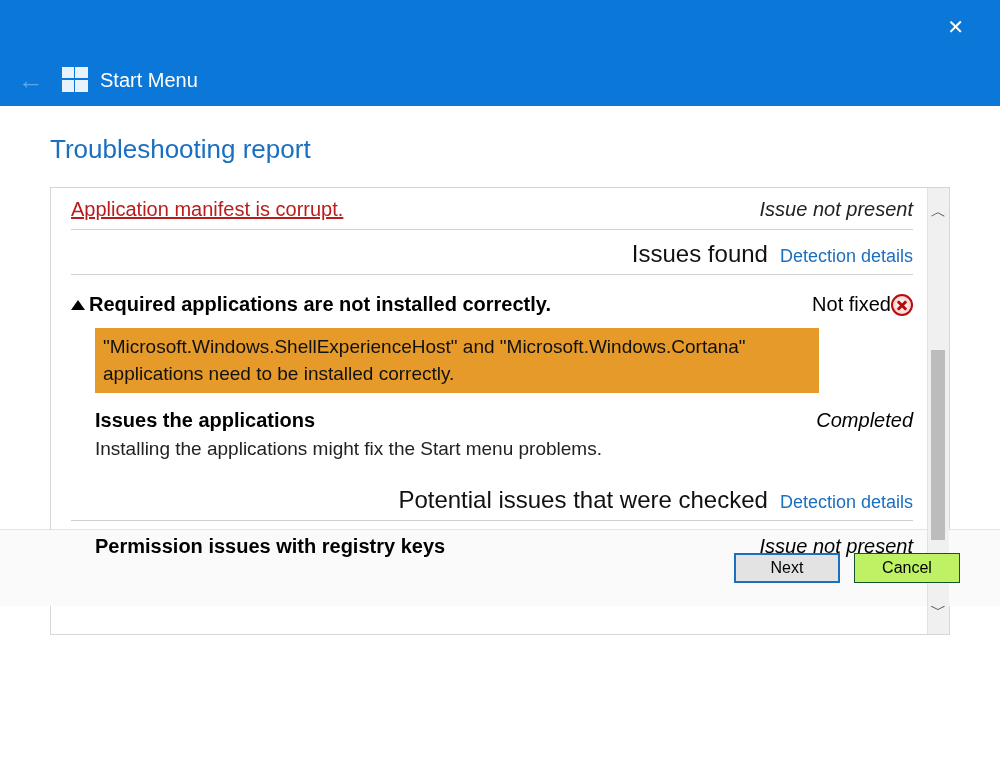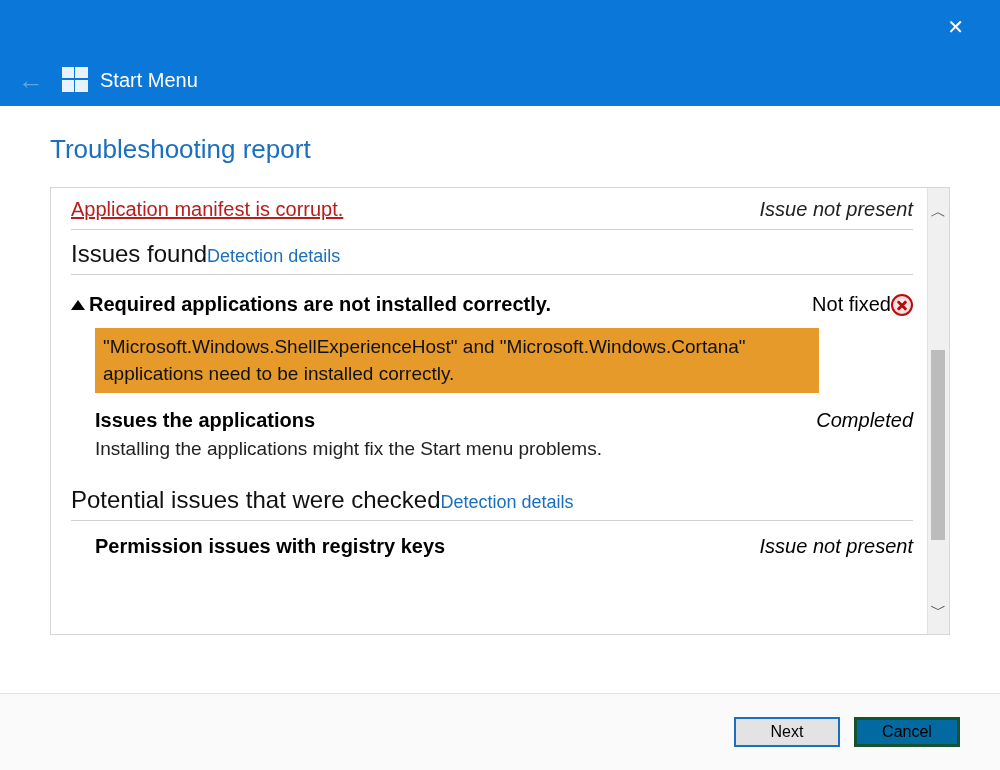--- a/index.html
+++ b/index.html
@@ -11,35 +11,35 @@
     .header { height: 52px; background: #0b77d8; display: flex; align-items: center; padding-left: 18px; }
     .back-arrow { color: #5aa6e8; font-size: 26px; padding: 0 18px 0 0; cursor: pointer; }
     .win-logo { width: 28px; height: 26px; margin-right: 10px; display: flex; flex-wrap: wrap; gap: 1px; }
     .win-logo span { background: #ffffff; opacity: 0.9; }
     .win-logo .a { width: 12px; height: 11px; }
     .win-logo .b { width: 13px; height: 11px; }
     .win-logo .c { width: 12px; height: 12px; }
     .win-logo .d { width: 13px; height: 12px; }
     .header-title { color: #ffffff; font-size: 20px; }
 
-    .body-area { height: 588px; background: #fff; padding: 28px 50px 8px 50px; border-bottom: 1px solid #e5e5e5; }
+    .body-area { height: 424px; background: #fff; padding: 28px 50px 8px 50px; border-bottom: 1px solid #e5e5e5; }
     .page-title { color: #1a6fbf; font-size: 26px; font-weight: 400; margin-bottom: 22px; }
 
     .report-box { border: 1px solid #d6d6d6; height: 448px; display: flex; }
     .scroll-content { flex: 1; padding: 0 14px 0 20px; overflow: hidden; position: relative; }
     .scrollbar { width: 22px; background: #f0f0f0; border-left: 1px solid #e2e2e2; display: flex; flex-direction: column; align-items: center; }
     .scroll-arrow { height: 48px; display: flex; align-items: center; justify-content: center; font-size: 16px; color: #444; cursor: pointer; width:100%; }
     .scroll-track { flex: 1; width: 100%; position: relative; }
     .scroll-thumb { position: absolute; left: 3px; width: 14px; top: 114px; height: 190px; background: #bcbcbc; }
 
     .top-cut { display: flex; justify-content: space-between; border-bottom: 1px solid #d0d0d0; padding: 10px 0 8px 0; }
     .top-cut .t1 { color: #b91c1c; font-size: 20px; text-decoration: underline; }
     .top-cut .t2 { font-style: italic; font-size: 20px; color: #222; }
 
-    .section-header { display: flex; justify-content: flex-start; align-items: baseline; border-bottom: 1px solid #d0d0d0; padding: 10px 0 6px 0; }
+    .section-header { display: flex; justify-content: flex-end; align-items: baseline; border-bottom: 1px solid #d0d0d0; padding: 10px 0 6px 0; gap: 12px; }
     .section-header h2 { font-size: 24px; font-weight: 400; color: #111; }
     .section-header .link { color: #1a6fbf; font-size: 18px; cursor: pointer; }
 
     .issue-row { display: flex; align-items: center; padding: 18px 0 6px 0; }
     .tri { width: 0; height: 0; border-left: 7px solid transparent; border-right: 7px solid transparent; border-bottom: 10px solid #000; margin-right: 4px; }
     .issue-title { font-weight: 700; font-size: 20px; flex: 1; }
     .issue-status { font-size: 20px; }
     .x-icon { width: 22px; height: 22px; border-radius: 50%; background: radial-gradient(#fff, #f3c2c2); border: 2px solid #b80c0c; position: relative; }
     .x-icon::before, .x-icon::after { content: ""; position: absolute; left: 3px; top: 8px; width: 12px; height: 3px; background: #b80c0c; border-radius: 1px; }
     .x-icon::before { transform: rotate(45deg); }
@@ -50,21 +50,21 @@
     .subrow { margin-left: 24px; display: flex; justify-content: space-between; align-items: baseline; padding-top: 6px; }
     .subrow .lab { font-weight: 700; font-size: 20px; }
     .subrow .stat { font-style: italic; font-size: 20px; }
     .desc { margin-left: 24px; font-size: 19px; color: #222; padding: 6px 0 16px 0; }
 
     .bottom-row { margin-left: 24px; display: flex; justify-content: space-between; padding-top: 14px; }
     .bottom-row .lab { font-weight: 700; font-size: 20px; }
     .bottom-row .stat { font-style: italic; font-size: 20px; }
 
     .footer { height: 76px; background: #fafafa; display: flex; align-items: center; justify-content: flex-end; padding-right: 40px; gap: 14px; }
-    .btn { width: 106px; height: 30px; background: #0369a1; border: 3px solid #14532d; font-size: 16px; cursor: pointer; }
+    .btn { width: 106px; height: 30px; background: #bef264; border: 1px solid #14532d; font-size: 16px; cursor: pointer; }
     .btn.primary { border: 2px solid #1a6fbf; background: #e3e3e3; font-weight: 500; }
   </style>
 </head>
 <body>
 
 <div class="titlebar">
   <div class="close-x">✕</div>
 </div>
 
 <div class="header">

